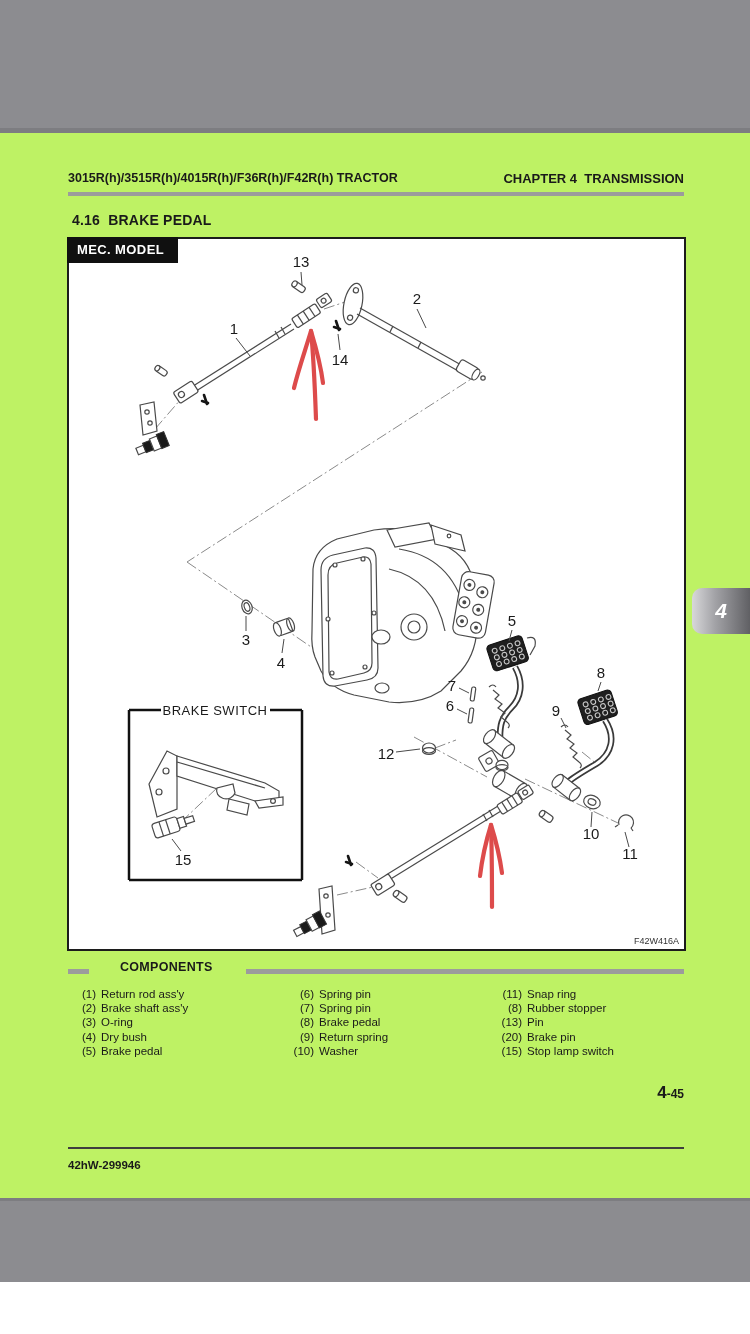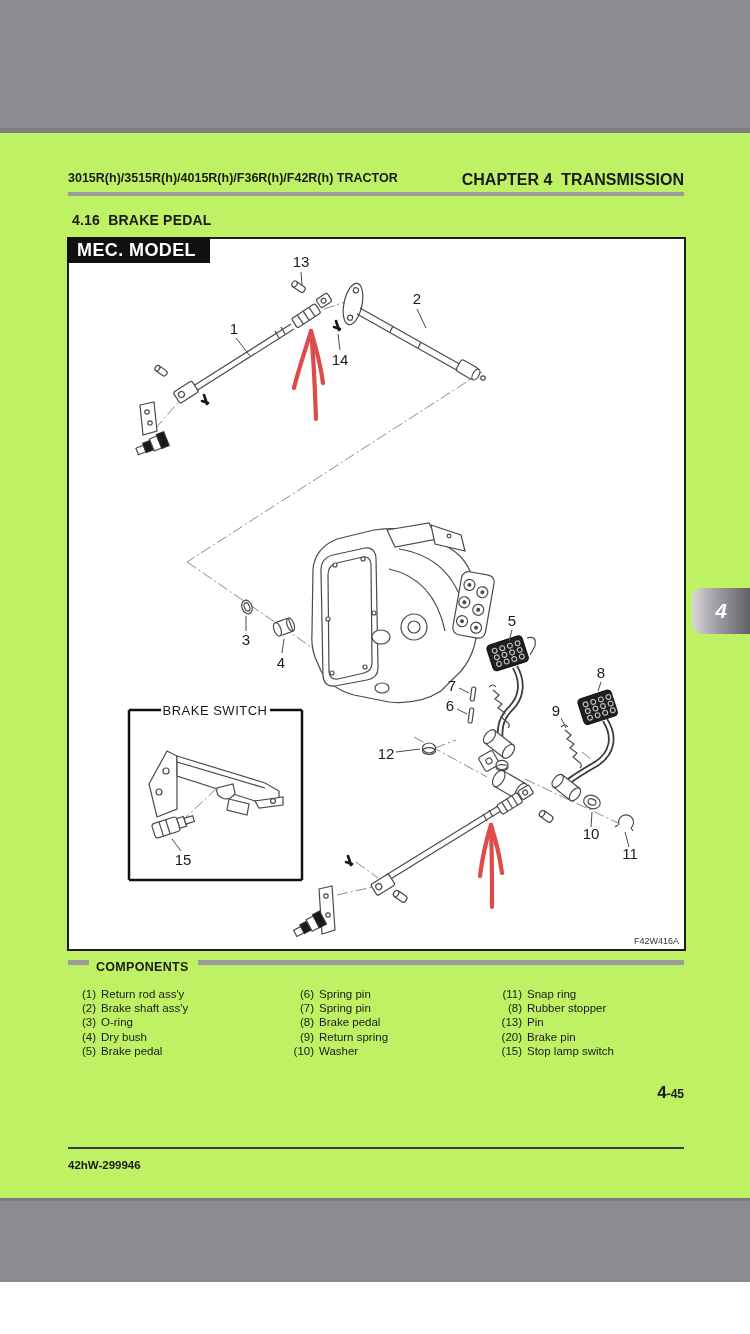--- a/index.html
+++ b/index.html
@@ -2,33 +2,33 @@
 <html><head>
 <meta charset="utf-8">
 <style>
   html,body{margin:0;padding:0;background:#fff;}
   .screen{position:relative;width:750px;height:1282px;overflow:hidden;background:#bef264;
           font-family:"Liberation Sans",sans-serif;color:#1a1a1a;}
   .band{position:absolute;left:0;width:750px;background:#8c8c90;}
   .band-top{top:0;height:128px;border-bottom:5px solid #7d7d81;}
   .band-bottom{top:1198px;height:136px;border-top:3px solid #7d7d81;}
   .hdr-left{position:absolute;left:68px;top:171px;font-size:12.5px;font-weight:bold;white-space:pre;}
-  .hdr-right{position:absolute;right:66px;top:171px;font-size:16px;font-weight:bold;white-space:pre;}
+  .hdr-right{position:absolute;right:66px;top:171px;font-size:13px;font-weight:bold;white-space:pre;}
   .hdr-rule{position:absolute;left:68px;top:192px;width:616px;height:4px;background:#9c9c9c;}
   .sec-title{position:absolute;left:72px;top:212px;font-size:14px;font-weight:bold;white-space:pre;letter-spacing:.2px;}
   .frame{position:absolute;left:67px;top:237px;width:619px;height:714px;border:2px solid #1c1c1c;box-sizing:border-box;background:#fff;}
-  .badge{position:absolute;left:-2px;top:-2px;height:26px;background:#101010;color:#fff;font-size:18px;
+  .badge{position:absolute;left:-2px;top:-2px;height:26px;background:#101010;color:#fff;font-size:13px;
          font-weight:bold;line-height:26px;padding:0 14px 0 10px;letter-spacing:.4px;white-space:pre;}
   svg.diagram{position:absolute;left:0;top:0;}
   .side-tab{position:absolute;left:692px;top:588px;width:58px;height:46px;border-radius:10px 0 0 10px;
             background:linear-gradient(90deg,#d8d8da 0%,#a2a2a6 40%,#606064 100%);
             display:flex;align-items:center;justify-content:center;}
   .side-tab span{color:#fff;font-size:21px;font-weight:bold;font-style:italic;}
   .components{position:absolute;left:68px;top:960px;width:616px;}
-  .comp-head{display:flex;align-items:flex-start;}
+  .comp-head{display:flex;align-items:flex-end;gap:24px;}
   .comp-dash{width:21px;height:5px;background:#9c9c9c;margin-right:7px;}
   .comp-title{font-size:12.5px;font-weight:bold;letter-spacing:.3px;margin-right:9px;}
   .comp-rule{flex:1;height:5px;background:#9c9c9c;}
   .comp-cols{display:flex;margin-top:13px;}
   .comp-col1{width:218px;}
   .comp-col2{width:208px;}
   .comp-col3{width:190px;}
   .item{display:flex;font-size:11.5px;line-height:14.2px;}
   .item .num{width:28px;text-align:right;margin-right:5px;flex:none;}
   .foot-rule{position:absolute;left:68px;top:1147px;width:616px;height:2px;background:#3e3e3e;}

